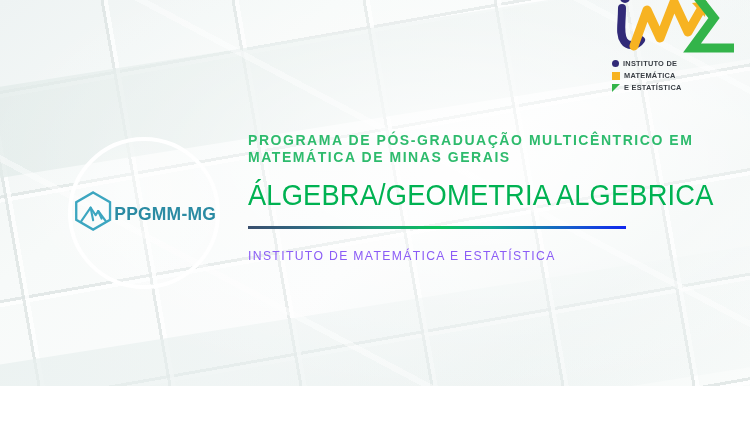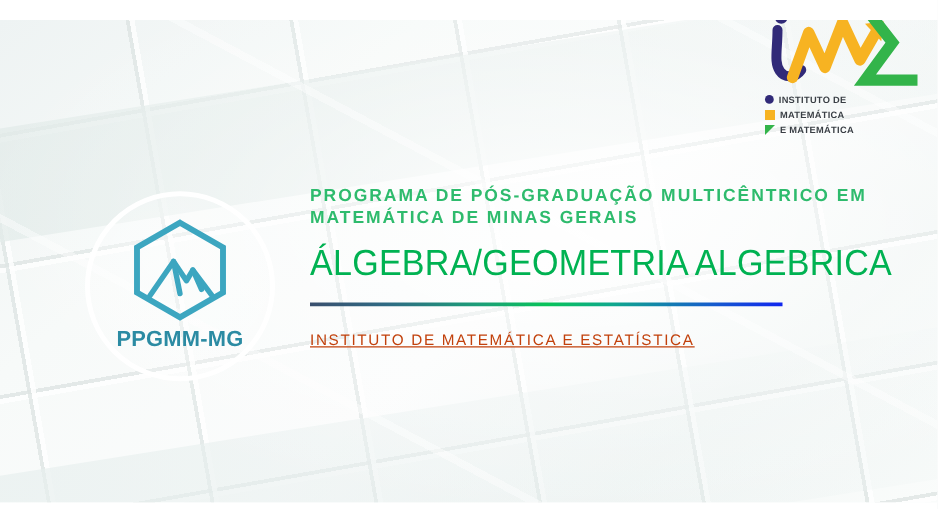--- a/index.html
+++ b/index.html
@@ -10,21 +10,20 @@
   body {
     font-family: "Liberation Sans", sans-serif;
   }
 
   .slide {
     position: relative;
     width: 750px;
     height: 386px;
     overflow: hidden;
     background: #f4f7f7;
-    margin-top: 16px;
   }
 
   
   .bg-base {
     position: absolute;
     inset: 0;
     background:
       linear-gradient(140deg, #eef3f3 0%, #f7faf9 28%, #fbfcfc 55%, #f3f7f6 78%, #fafcfb 100%);
   }
   .bg-grid {
@@ -135,21 +134,20 @@
     position: absolute;
     left: 68px;
     top: 137px;
     width: 152px;
     height: 152px;
     border-radius: 50%;
     border: 4px solid #ffffff;
     box-sizing: border-box;
     background: radial-gradient(circle at 40% 35%, rgba(255,255,255,0.42), rgba(255,255,255,0.06));
     display: flex;
-    flex-direction: column;
     align-items: center;
     justify-content: center;
   }
   .badge-mark { width: 86px; height: 86px; margin-top: -4px; }
   .badge-text {
     margin-top: 2px;
     font-size: 17.5px;
     font-weight: bold;
     color: #2b8ba3;
     letter-spacing: .2px;
@@ -191,27 +189,26 @@
       #3a4f6e 0%,
       #2f6a84 16%,
       #1c9f78 36%,
       #09c35a 50%,
       #0fa88d 64%,
       #1659cf 86%,
       #1026ef 100%);
   }
   .footline {
     margin-top: 20px;
-    color: #c2410c;
+    color: #8b5cf6;
     font-size: 12.2px;
     font-weight: normal;
     letter-spacing: 1.35px;
     text-transform: uppercase;
     white-space: nowrap;
-    text-decoration: underline;
   }
 </style>
 </head>
 <body>
 
 <div class="slide">
 
   <div class="bg-base"></div>
   <div class="bg-grid"></div>
   <div class="bg-band b1"></div>
@@ -235,21 +232,21 @@
       <div class="ime-line">
         <i class="mk-dot"></i>
         <span class="txt">INSTITUTO DE</span>
       </div>
       <div class="ime-line">
         <i class="mk-square"></i>
         <span class="txt">MATEMÁTICA</span>
       </div>
       <div class="ime-line">
         <i class="mk-tri"></i>
-        <span class="txt">E MATEMÁTICA</span>
+        <span class="txt">E ESTATÍSTICA</span>
       </div>
     </div>
   </div>
 
   <div class="badge">
     <svg class="badge-mark" viewBox="0 0 100 100">
       <polygon points="50,6 90,29 90,71 50,94 10,71 10,29" fill="none" stroke="#3ca6c0" stroke-width="5.5" stroke-linejoin="miter"></polygon>
       <path d="M22 74 L44 42 L56 60 L62 50 L80 74" fill="none" stroke="#3ca6c0" stroke-width="5" stroke-linejoin="round" stroke-linecap="round"></path>
       <path d="M44 42 L50 72" fill="none" stroke="#3ca6c0" stroke-width="5" stroke-linecap="round"></path>
       <path d="M62 50 L70 68" fill="none" stroke="#3ca6c0" stroke-width="5" stroke-linecap="round"></path>

